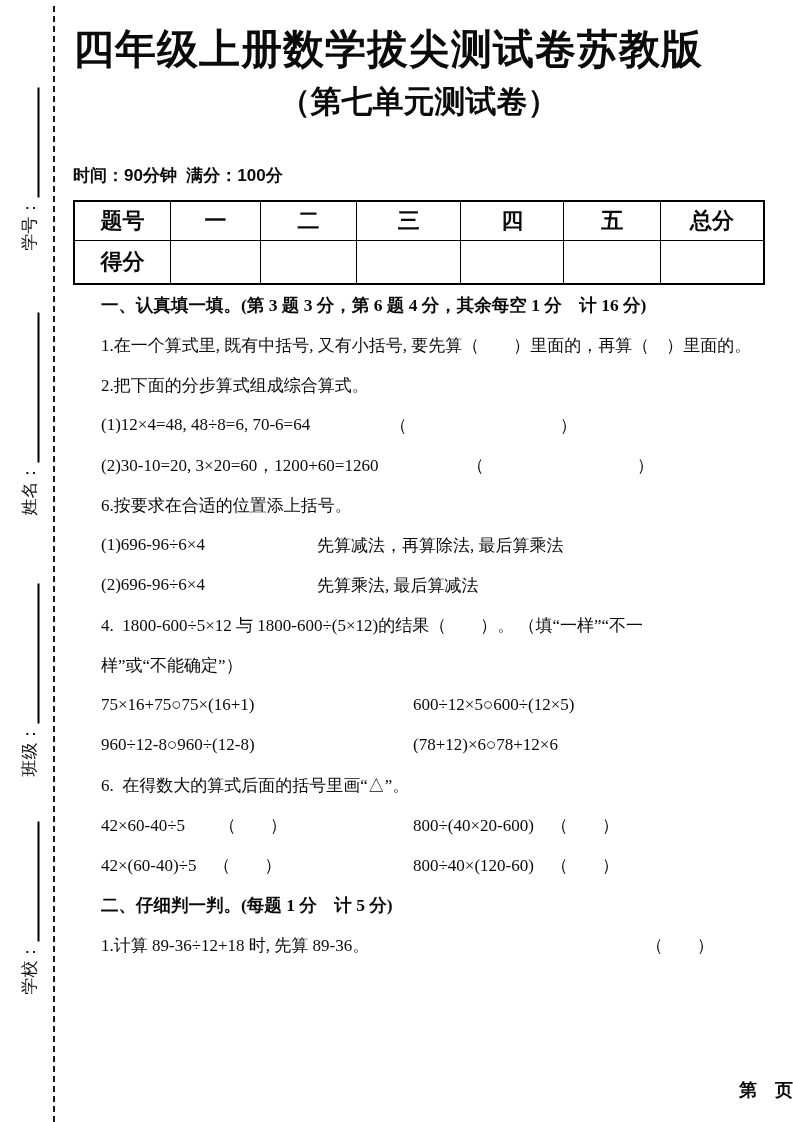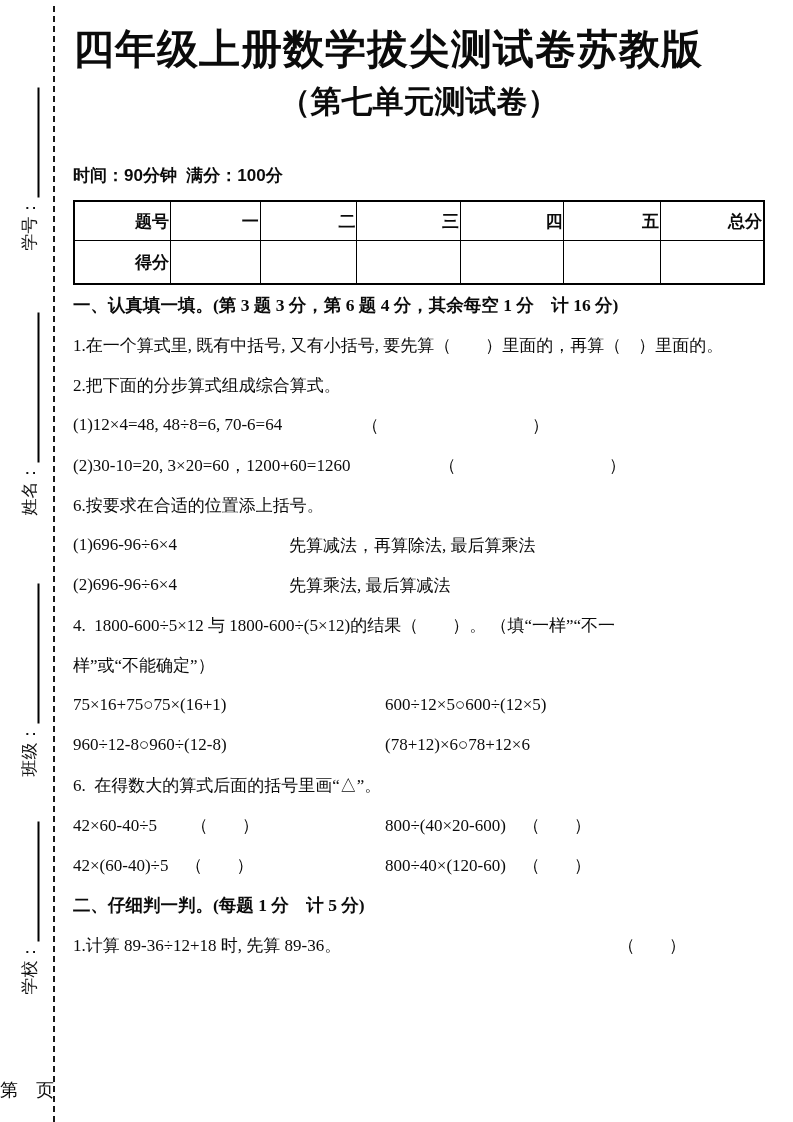--- a/index.html
+++ b/index.html
@@ -32,40 +32,40 @@
     font-size:31px; white-space:pre;
   }
   .meta {
     margin-top:40px; height:28px; line-height:28px; text-align:left;
     font-family:"Liberation Sans", sans-serif; font-weight:bold;
     font-size:17px; white-space:pre;
   }
   
   table.score { width:100%; border-collapse:collapse; margin-top:10px; }
   table.score td {
-    border:1.6px solid #000; text-align:right; vertical-align:middle;
-    font-weight:bold; font-size:17px; white-space:pre;
+    border:1.6px solid #000; text-align:center; vertical-align:middle;
+    font-weight:bold; font-size:22px; white-space:pre;
   }
   table.score { border:2.5px solid #000; }
   tr.r1 td { height:36px; }
   tr.r2 td { height:40px; }
   
   .line {
     position:relative; height:40px; display:flex; align-items:center;
-    font-size:17px; white-space:pre;
+    font-size:17px; white-space:pre;margin-left:28px;
   }
   .line .abs { position:absolute; top:50%; transform:translateY(-50%); white-space:pre; }
   .sec-head { font-weight:bold; font-size:17.5px; }
   .l210 { left:216px; } .l289 { left:289px; } .l366 { left:366px; }
   .l295 { left:312px; } .l545 { left:545px; }
   
   .footer {
     position:absolute; left:0; right:0; top:1070px; height:40px; line-height:40px;
-    text-align:left; font-family:"Liberation Sans", sans-serif;
-    font-weight:normal; font-size:18px; white-space:pre;
+    text-align:right; font-family:"Liberation Sans", sans-serif;
+    font-weight:bold; font-size:18px; white-space:pre;
   }
 </style>
 </head>
 <body>
 
 <div class="page">
 
   <div class="seal-dash"></div>
 
   <div class="sidebar-field" style="left:-54px; top:157px; width:167px;">

